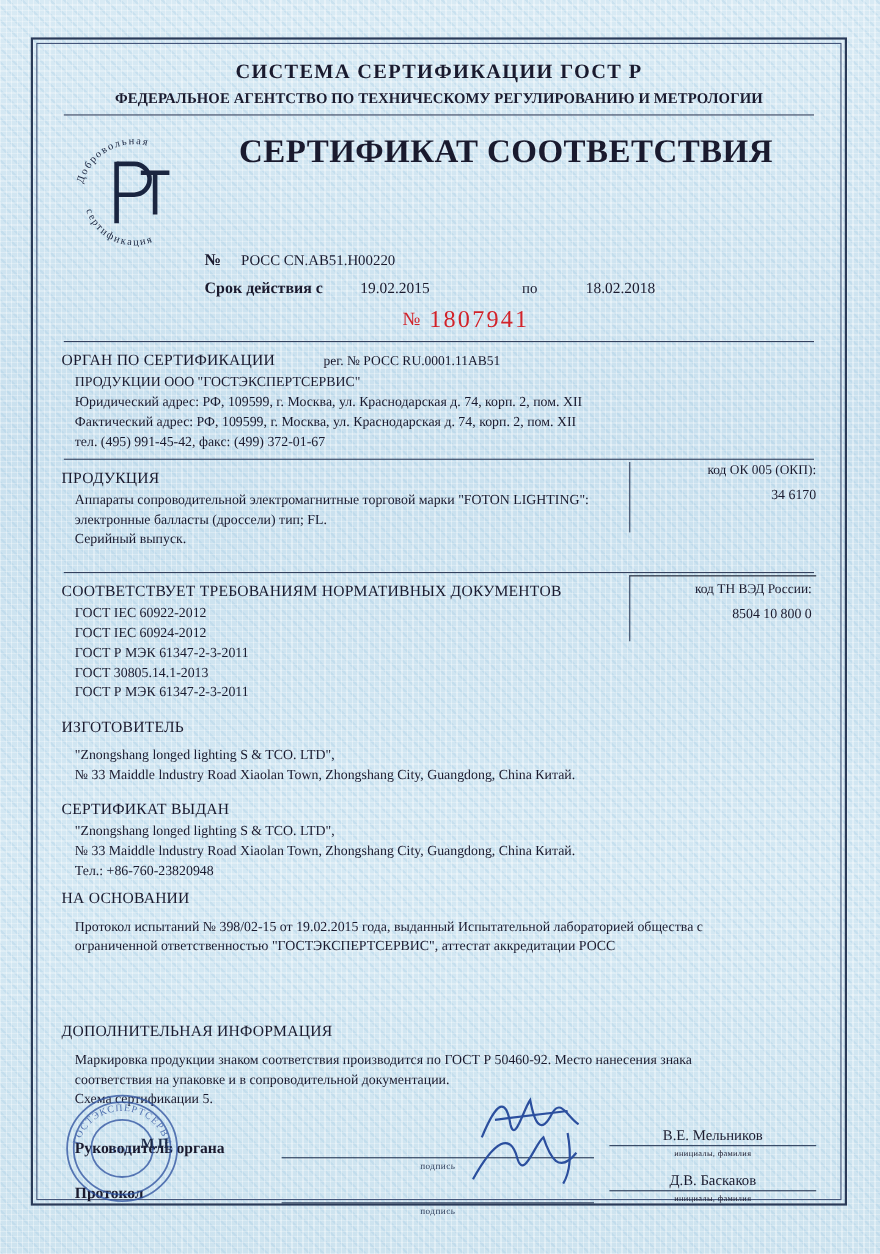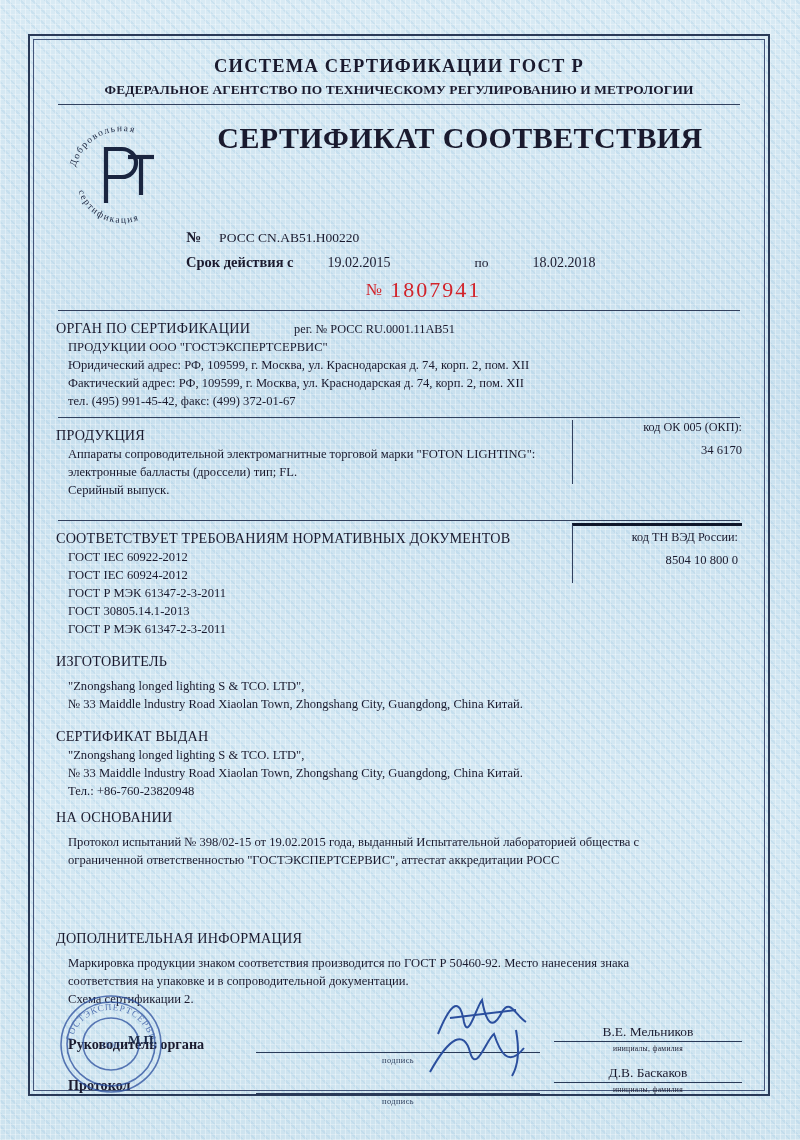--- a/index.html
+++ b/index.html
@@ -109,21 +109,21 @@
   }
   .okp-box{
     border-left:1px solid #33415e;
     padding-left:10px;
     margin-left:10px;
     height:64px;
     box-sizing:border-box;
   }
   .tnved-box{
     border-left:1px solid #33415e;
-    border-top:3px solid #0f172a;
+    border-top:1px solid #0f172a;
     padding:4px 4px 4px 2px;
     margin-left:10px;
     min-height:60px;
     box-sizing:border-box;
   }
   .strongnum{font-weight:normal;font-size:12.6px;margin-top:8px;}
 
   .gap-s{height:6px;}
   .gap-m{height:14px;}
   .gap-l{height:26px;}
@@ -279,21 +279,21 @@
   </div>
 
   <div class="gap-l"></div>
   <div class="gap-l"></div>
 
   <div>
     <div class="sect">ДОПОЛНИТЕЛЬНАЯ ИНФОРМАЦИЯ</div>
     <div class="gap-s"></div>
     <div class="body-line">Маркировка продукции знаком соответствия производится по ГОСТ Р 50460-92. Место нанесения знака</div>
     <div class="body-line tight">соответствия на упаковке и в сопроводительной документации.</div>
-    <div class="body-line tight">Схема сертификации 2.</div>
+    <div class="body-line tight">Схема сертификации 5.</div>
   </div>
 
   <div class="sign-area">
 
     <div class="sign-row">
       <div class="sign-role">Руководитель органа</div>
       <div class="sign-line">
         <span class="sign-cap">подпись</span>
       </div>
       <div class="sign-name">

